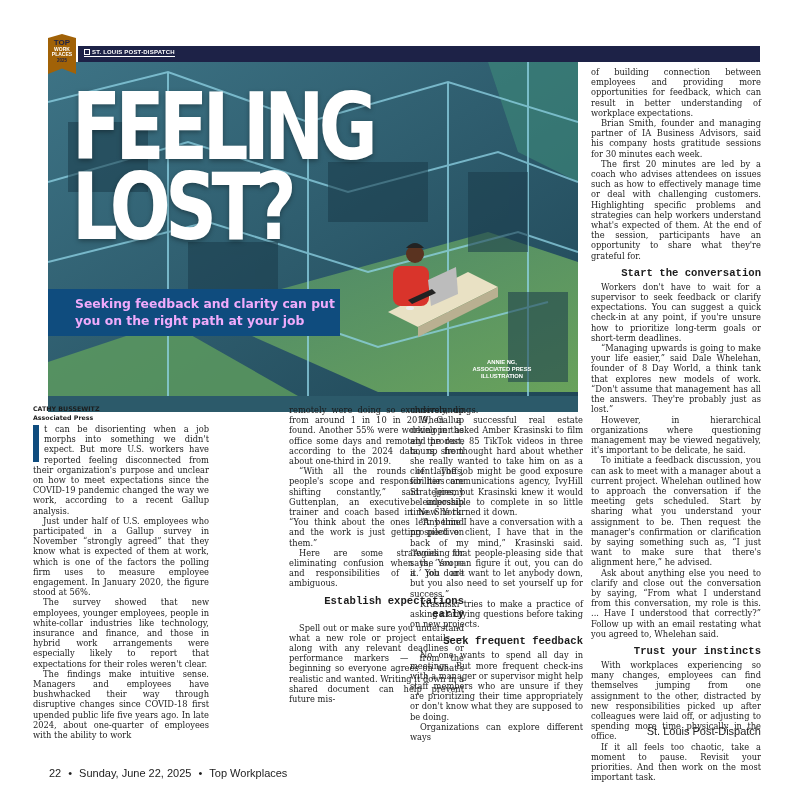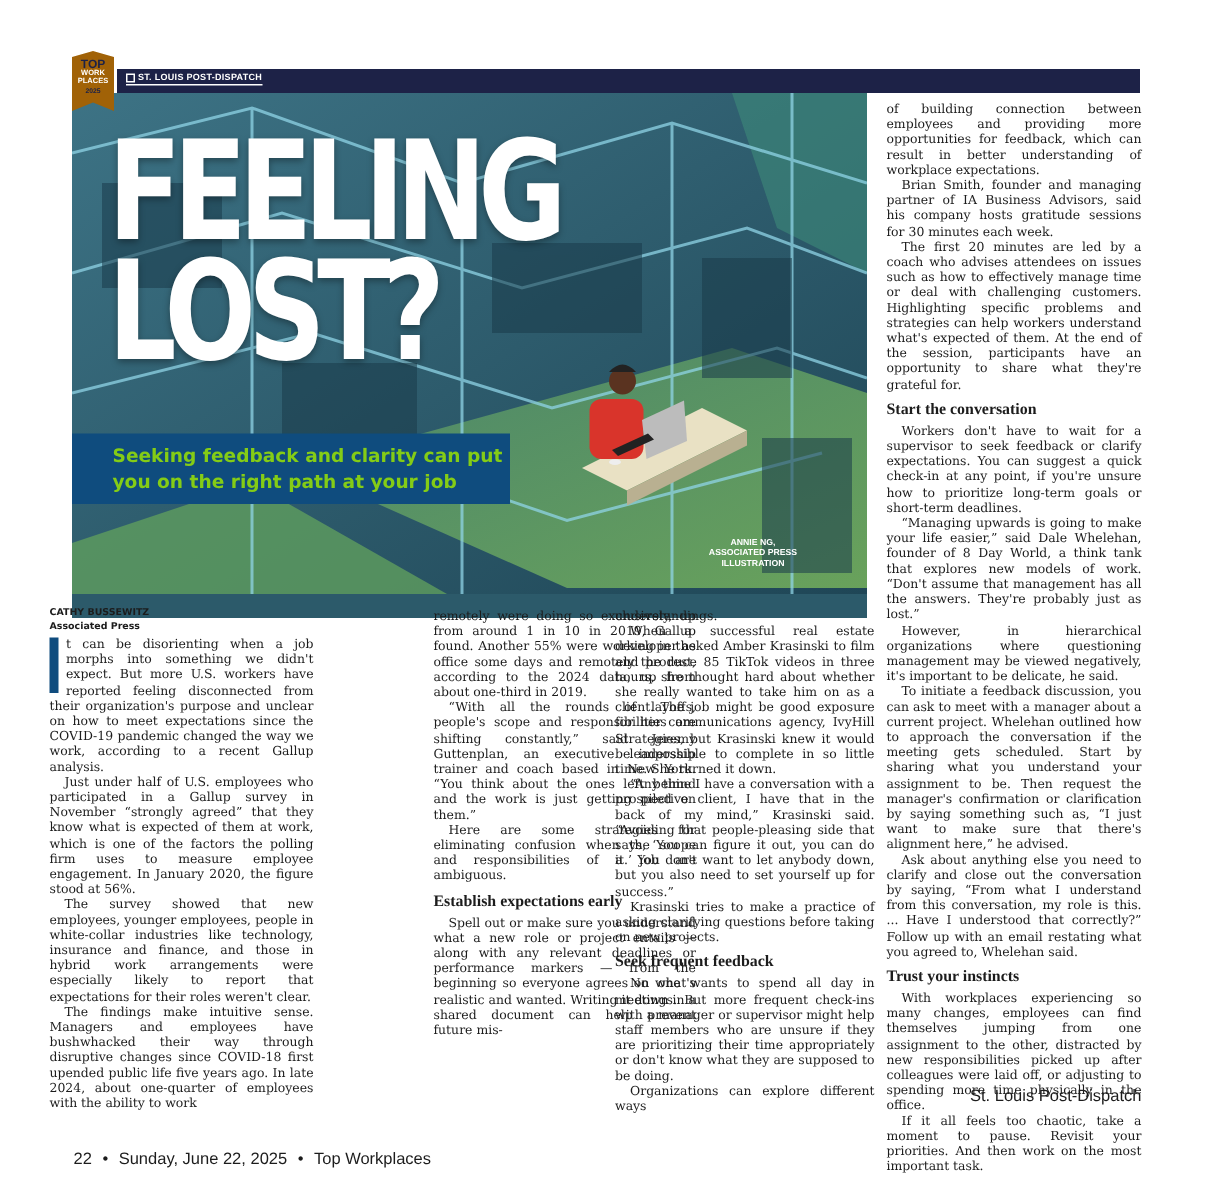--- a/index.html
+++ b/index.html
@@ -14,35 +14,35 @@
   .badge .t1 { position: absolute; top: 5px; left: 0; right: 0; font-size: 8px; font-weight: bold; color: #1d2247; line-height: 8px; }
   .badge .t2 { position: absolute; top: 13px; left: 0; right: 0; font-size: 5px; color: #fff; font-weight: bold; line-height: 5px; }
   .badge .t3 { position: absolute; top: 18px; left: 0; right: 0; font-size: 5px; color: #fff; font-weight: bold; line-height: 5px; }
   .badge .t4 { position: absolute; top: 24px; left: 0; right: 0; font-size: 4.5px; color: #1d2247; font-weight: bold; line-height: 5px; }
 
   .hero { position: absolute; left: 48px; top: 62px; width: 530px; height: 350px; overflow: hidden; background: #2c5a6a; }
   .hero svg { position: absolute; left: 0; top: 0; }
   .headline { position: absolute; left: 24px; top: 26px; font-family: "DejaVu Sans", sans-serif; font-weight: bold; color: #fff; font-size: 92px; line-height: 80px; letter-spacing: -7px; transform: scaleX(0.78); transform-origin: left top; text-shadow: 0 2px 6px rgba(0,0,0,0.35); }
   .headline div { white-space: nowrap; }
   .deck { position: absolute; left: 0; top: 227px; width: 292px; height: 47px; background: #0f4c7e; }
-  .deck-text { position: absolute; left: 27px; top: 6px; width: 260px; color: #84cc16; font-family: "DejaVu Sans", sans-serif; font-weight: bold; font-size: 12.4px; line-height: 17px; }
+  .deck-text { position: absolute; left: 27px; top: 6px; width: 260px; color: #f0abfc; font-family: "DejaVu Sans", sans-serif; font-weight: bold; font-size: 12.4px; line-height: 17px; }
   .credit { position: absolute; left: 404px; top: 297px; width: 100px; text-align: center; color: #fff; font-family: "Liberation Sans", sans-serif; font-weight: bold; font-size: 5.8px; line-height: 7px; }
 
   .col { position: absolute; font-size: 8.3px; line-height: 10.2px; text-align: justify; hyphens: auto; }
   .col p { margin: 0; text-indent: 10px; }
   .col p.noindent { text-indent: 0; }
   .c1 { left: 33px; top: 405px; width: 176px; }
   .c2 { left: 243px; top: 405px; width: 175px; margin-left: 46px; }
   .c3 { left: 410px; top: 405px; width: 173px; }
   .c4 { left: 591px; top: 67px; width: 170px; }
 
   .byline { font-family: "DejaVu Sans", sans-serif; font-weight: bold; font-size: 6.3px; line-height: 8px; }
   .byline2 { font-family: "DejaVu Sans", sans-serif; font-weight: bold; font-size: 6.3px; line-height: 9px; margin-bottom: 2px; }
   .dropcap { float: left; width: 6px; height: 37px; background: #0f4c7e; margin: 1px 5px 0 0; }
-  .subhead { font-family: Liberation Serif, serif; font-weight: bold; font-size: 10.6px; line-height: 13px; margin: 6px 0 2px 0; text-align: left; }
+  .subhead { font-family: Liberation Mono, monospace; font-weight: bold; font-size: 10.6px; line-height: 13px; margin: 6px 0 2px 0; text-align: right; }
 
   .footer { position: absolute; top: 725px; font-family: "Liberation Sans", sans-serif; font-size: 11px; color: #1c1c1c; }
   .footer-left { left: 49px; margin-top: 42px; }
   .footer-right { right: 49px; }
   .footer .dot { margin: 0 7px; }
 </style>
 </head>
 <body>
 
 <div class="badge">

